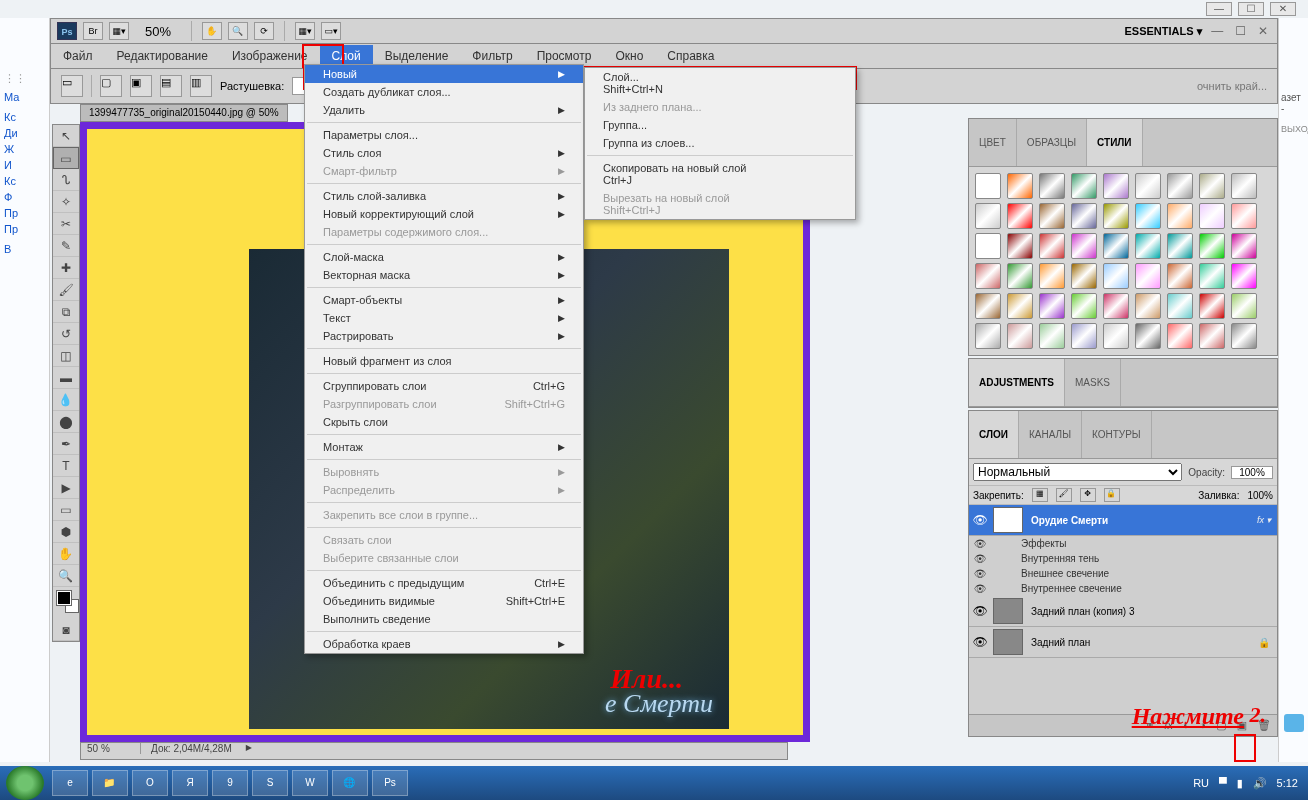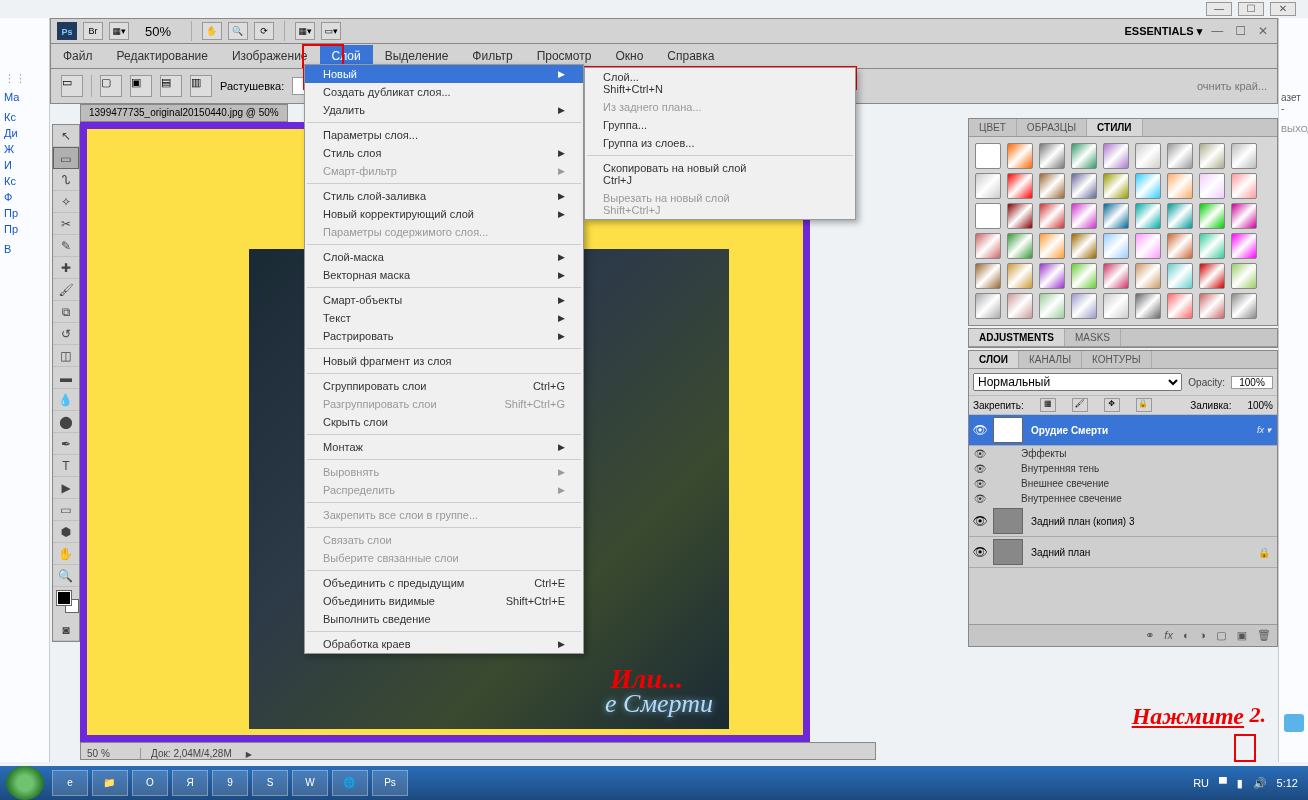--- a/index.html
+++ b/index.html
@@ -32,51 +32,51 @@
 .ps-tools .tool.active { background:#b0b0b0; border:1px solid #666; }
 .ps-tools .swatches { position:relative; height:32px; }
 .ps-tools .swatches .fg { position:absolute; top:4px; left:4px; width:14px; height:14px; background:#000; border:1px solid #fff; outline:1px solid #666; }
 .ps-tools .swatches .bg { position:absolute; top:12px; left:12px; width:14px; height:14px; background:#fff; border:1px solid #666; }
 
 .ps-canvas { position:absolute; top:122px; left:80px; width:730px; height:620px; background:#fde047; border:7px solid #6d28d9; overflow:hidden; }
 .ps-canvas .image { position:absolute; left:162px; top:120px; width:480px; height:480px; background:linear-gradient(135deg,#1a2a35,#2d3a48 40%,#3a4a2f 70%,#1a2a35); }
 .ps-canvas .image .text-overlay { position:absolute; right:16px; bottom:10px; font-family:Georgia,serif; font-style:italic; font-size:26px; color:#b8d8f0; text-shadow:0 0 6px #68a8d8; }
 .ps-canvas .annot-ili { position:absolute; right:120px; bottom:40px; font-family:"Times New Roman",serif; font-style:italic; font-weight:bold; font-size:28px; color:#e00; }
 
-.ps-statusbar { position:absolute; left:80px; top:742px; width:796px; height:18px; background:#d3d3d3; border:1px solid #888; display:flex; align-items:flex-end; font-size:10px; color:#444; }
+.ps-statusbar { position:absolute; left:80px; top:742px; width:708px; height:18px; background:#d3d3d3; border:1px solid #888; display:flex; align-items:flex-start; font-size:10px; color:#444; }
 .ps-statusbar .zoominp { width:60px; border-right:1px solid #999; padding:0 6px; }
 .ps-statusbar .docinfo { padding:0 10px; }
 
 
 .ps-dropdown { position:absolute; top:64px; left:304px; width:280px; background:#f0f0f0; border:1px solid #999; box-shadow:3px 3px 6px rgba(0,0,0,.3); z-index:10; }
 .ps-dropdown .dditem { font-size:11px; padding:3px 18px; display:flex; justify-content:space-between; align-items:center; color:#333; position:relative; }
 .ps-dropdown .dditem.disabled { color:#999; }
 .ps-dropdown .dditem.hover { background:#3875d7; color:#fff; }
 .ps-dropdown .dditem .arrow { font-size:9px; }
 .ps-dropdown .ddsep { height:1px; background:#ccc; margin:3px 2px; }
 
 .ps-submenu { position:absolute; top:67px; left:584px; width:272px; background:#f0f0f0; border:1px solid #999; box-shadow:3px 3px 6px rgba(0,0,0,.3); z-index:11; }
 .ps-submenu .dditem { font-size:11px; padding:3px 18px; display:flex; justify-content:space-between; color:#333;flex-direction:column; }
 .ps-submenu .dditem.disabled { color:#999; }
 .ps-submenu .ddsep { height:1px; background:#ccc; margin:3px 2px; }
 
 
 .ps-right { position:absolute; top:118px; right:30px; width:310px; display:flex; flex-direction:column; }
 .panel { background:#d7d7d7; border:1px solid #888; margin-bottom:2px; }
 .panel .tabs { display:flex; background:#c6c6c6; border-bottom:1px solid #999; }
-.panel .tabs .ptab { font-size:10px; padding:3px 10px; color:#555; border-right:1px solid #aaa; }
+.panel .tabs .ptab { font-size:10px; padding:18px 10px; color:#555; border-right:1px solid #aaa; }
 .panel .tabs .ptab.active { background:#d7d7d7; color:#000; font-weight:bold; }
 
 .styles-grid { display:grid; grid-template-columns:repeat(9,28px); gap:4px; padding:6px; }
 .style-sw { width:26px; height:26px; border:1px solid #888; border-radius:2px; }
 .layers-top { display:flex; align-items:center; padding:4px; gap:6px; font-size:10px; }
 .layers-top select { font-size:12px; flex:1; }
 .layers-top .lab { color:#444; }
 .layers-top .pct { width:42px; border:1px solid #999; font-size:10px; text-align:center; background:#fff; }
-.lock-row { display:flex; align-items:center; padding:2px 4px; gap:16px; font-size:10px; border-top:1px solid #bbb; border-bottom:1px solid #bbb; }
+.lock-row { display:flex; align-items:center; padding:2px 4px; gap:8px; font-size:10px; border-top:1px solid #bbb; border-bottom:1px solid #bbb; }
 .lock-row .lk { width:16px; height:14px; border:1px solid #999; font-size:8px; text-align:center; }
 
 .layer-list { background:#cfcfcf; }
 .layer-row { display:flex; align-items:center; border-bottom:1px solid #aaa; font-size:10px; }
 .layer-row .eye { width:22px; text-align:center; font-size:12px; }
 .layer-row .thumb { width:30px; height:26px; background:#888; border:1px solid #666; margin:2px; }
 .layer-row .thumb.text { background:#fff; font-family:serif; font-size:16px; font-weight:bold; text-align:center; line-height:26px; }
 .layer-row .lname { flex:1; padding:0 6px; }
 .layer-row.selected { background:#3875d7; color:#fff; }
 .layer-row.selected .lname { font-weight:bold; }

